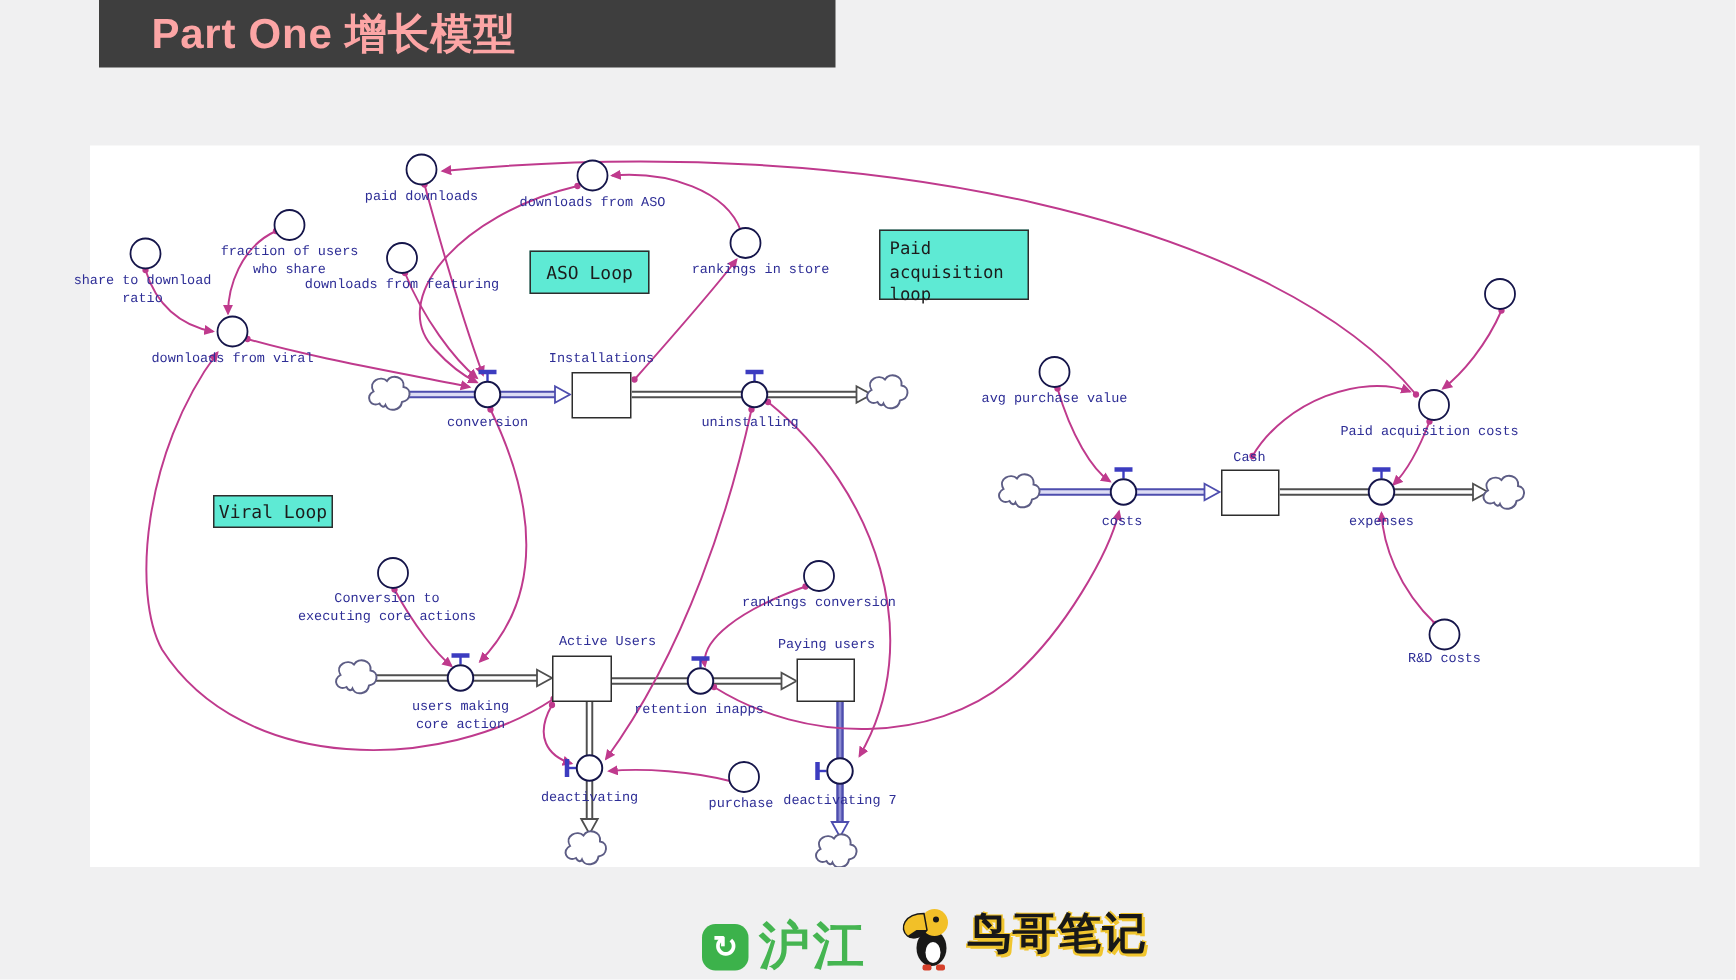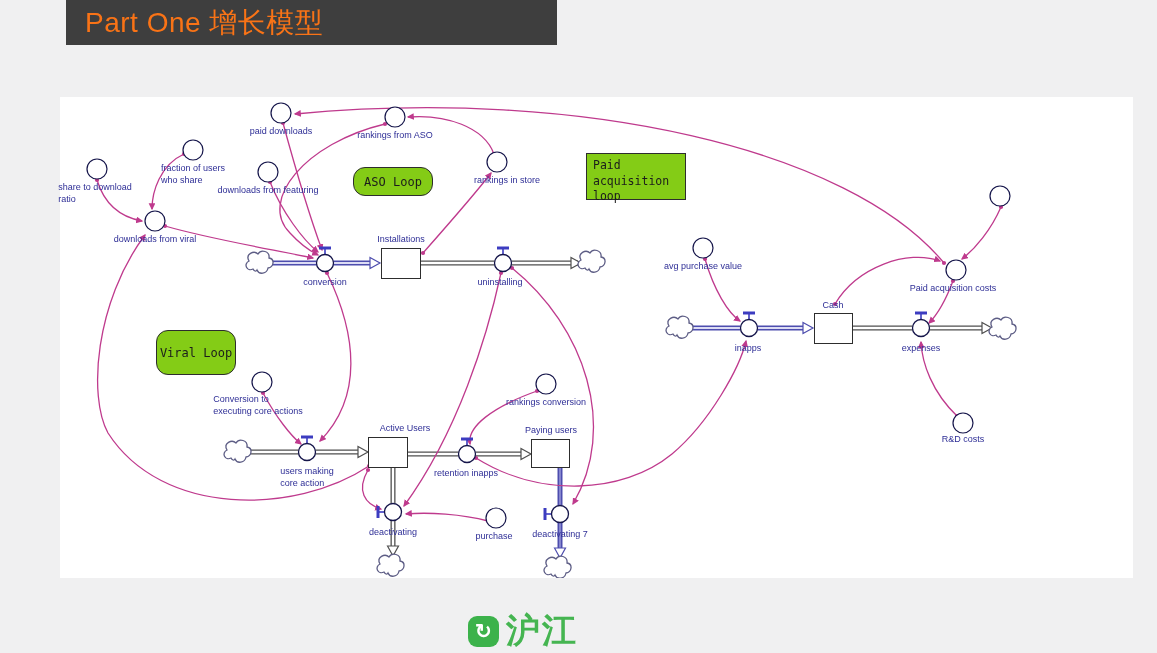--- a/index.html
+++ b/index.html
@@ -7,48 +7,48 @@
     width:1157px;height:653px;position:relative;overflow:hidden;
     background:#f0f0f1;
     font-family:"Liberation Sans", sans-serif;
   }
   
   .titlebar{
     position:absolute;left:66px;top:0;width:491px;height:45px;
     background:#3e3e3e;display:flex;align-items:center;
   }
   .titlebar .t{
-    color:#f97316;font-size:28px;font-weight:normal;padding-left:19px;
+    color:#fca5a5;font-size:28px;font-weight:bold;padding-left:35px;
     letter-spacing:.5px;white-space:nowrap;
   }
   
   .canvas{
     position:absolute;left:60px;top:97px;width:1073px;height:481px;
     background:#ffffff;
   }
   .canvas svg{position:absolute;left:0;top:0;}
   
   .lbl{
     position:absolute;transform:translateX(-50%);
-    font-family:Liberation Sans, sans-serif;
+    font-family:Liberation Mono, monospace;
     font-size:9px;line-height:1.3;color:#2e2e96;
-    white-space:pre-line;text-align:left;pointer-events:none;
+    white-space:pre-line;text-align:center;pointer-events:none;
   }
   
   .stock{
     position:absolute;background:#fff;border:1.5px solid #2d2d2d;
     box-sizing:border-box;
   }
   
   .loopbox{
-    position:absolute;background:#84cc16;border:1.5px solid #2d2d2d;
+    position:absolute;background:#5eead4;border:1.5px solid #2d2d2d;
     box-sizing:border-box;color:#1c1c1c;
     font-family:"DejaVu Sans Mono", monospace;
   }
-  .loopbox.center{display:flex;align-items:center;justify-content:center;font-size:12px;border-radius:12px;}
+  .loopbox.center{display:flex;align-items:center;justify-content:center;font-size:12px;}
   .loopbox.topleft{font-size:11.5px;line-height:1.35;padding:4px 6px;}
   
   .footer{position:absolute;left:0;top:600px;width:1157px;height:53px;}
   .logo-hujiang{position:absolute;left:468px;top:8px;display:flex;align-items:center;gap:7px;}
   .hj-icon{
     width:31px;height:31px;border-radius:9px;background:#3cb24b;
     display:flex;align-items:center;justify-content:center;
     color:#fff;font-size:20px;font-weight:bold;
   }
   .hj-text{color:#45b551;font-size:34px;font-weight:bold;letter-spacing:2px;}
@@ -236,21 +236,21 @@
       <circle cx="896" cy="173" r="10"></circle>
       <circle cx="903" cy="326" r="10"></circle>
     </g>
   </svg>
 
   <div class="stock" style="left:321px;top:151px;width:40px;height:31px"></div>
   <div class="stock" style="left:308px;top:340px;width:40px;height:31px"></div>
   <div class="stock" style="left:471px;top:342px;width:39px;height:29px"></div>
   <div class="stock" style="left:754px;top:216px;width:39px;height:31px"></div>
 
-  <div class="loopbox center" style="left:96px;top:233px;width:80px;height:45px">
+  <div class="loopbox center" style="left:82px;top:233px;width:80px;height:22px">
     <span>Viral Loop</span>
   </div>
   <div class="loopbox center" style="left:293px;top:70px;width:80px;height:29px">
     <span>ASO Loop</span>
   </div>
   <div class="loopbox topleft" style="left:526px;top:56px;width:100px;height:47px">
     <span>Paid acquisition loop</span>
   </div>
 
   <div class="lbl" style="left:341px;top:137px">Installations</div>
@@ -258,39 +258,52 @@
   <div class="lbl" style="left:491px;top:328px">Paying users</div>
   <div class="lbl" style="left:773px;top:203px">Cash</div>
 
   <div class="lbl" style="left:265px;top:180px">conversion</div>
   <div class="lbl" style="left:440px;top:180px">uninstalling</div>
   <div class="lbl" style="left:247px;top:369px">users making
 core action</div>
   <div class="lbl" style="left:406px;top:371px">retention inapps</div>
   <div class="lbl" style="left:333px;top:430px">deactivating</div>
   <div class="lbl" style="left:500px;top:432px">deactivating 7</div>
-  <div class="lbl" style="left:688px;top:246px">inapps</div>
+  <div class="lbl" style="left:688px;top:246px">costs</div>
   <div class="lbl" style="left:861px;top:246px">expenses</div>
 
   <div class="lbl" style="left:35px;top:85px">share to download
 ratio</div>
   <div class="lbl" style="left:133px;top:66px">fraction of users
 who share</div>
   <div class="lbl" style="left:221px;top:29px">paid downloads</div>
-  <div class="lbl" style="left:335px;top:33px">rankings from ASO</div>
+  <div class="lbl" style="left:335px;top:33px">downloads from ASO</div>
   <div class="lbl" style="left:208px;top:88px">downloads from featuring</div>
   <div class="lbl" style="left:447px;top:78px">rankings in store</div>
   <div class="lbl" style="left:95px;top:137px">downloads from viral</div>
   <div class="lbl" style="left:198px;top:297px">Conversion to
 executing core actions</div>
   <div class="lbl" style="left:486px;top:300px">rankings conversion</div>
   <div class="lbl" style="left:434px;top:434px">purchase</div>
   <div class="lbl" style="left:643px;top:164px">avg purchase value</div>
   <div class="lbl" style="left:893px;top:186px">Paid acquisition costs</div>
   <div class="lbl" style="left:903px;top:337px">R&amp;D costs</div>
 </div>
 
 <div class="footer">
   <div class="logo-hujiang">
     <div class="hj-icon">↻</div>
     <div class="hj-text">沪江</div>
   </div>
+  <div class="logo-niaoge">
+    <svg width="44" height="46" viewBox="0 0 44 46">
+      <ellipse cx="24" cy="29" rx="10" ry="12" fill="#181818"></ellipse>
+      <ellipse cx="25" cy="32" rx="5" ry="7" fill="#ffffff"></ellipse>
+      <circle cx="26" cy="12" r="9" fill="#f2c028"></circle>
+      <path d="M 19,6 C 6,6 2,16 8,21 C 12,24 18,21 21,17 Z" fill="#f2c028" stroke="#181818" stroke-width="1"></path>
+      <path d="M 8,21 C 10,23 14,23 17,21 L 21,17 L 14,17 Z" fill="#181818"></path>
+      <circle cx="27" cy="10" r="2" fill="#181818"></circle>
+      <rect x="18" y="40" width="6" height="4" rx="1.5" fill="#d6402b"></rect>
+      <rect x="27" y="40" width="6" height="4" rx="1.5" fill="#d6402b"></rect>
+    </svg>
+    <div class="ng-text">鸟哥笔记</div>
+  </div>
 </div>
 
 </body></html>

